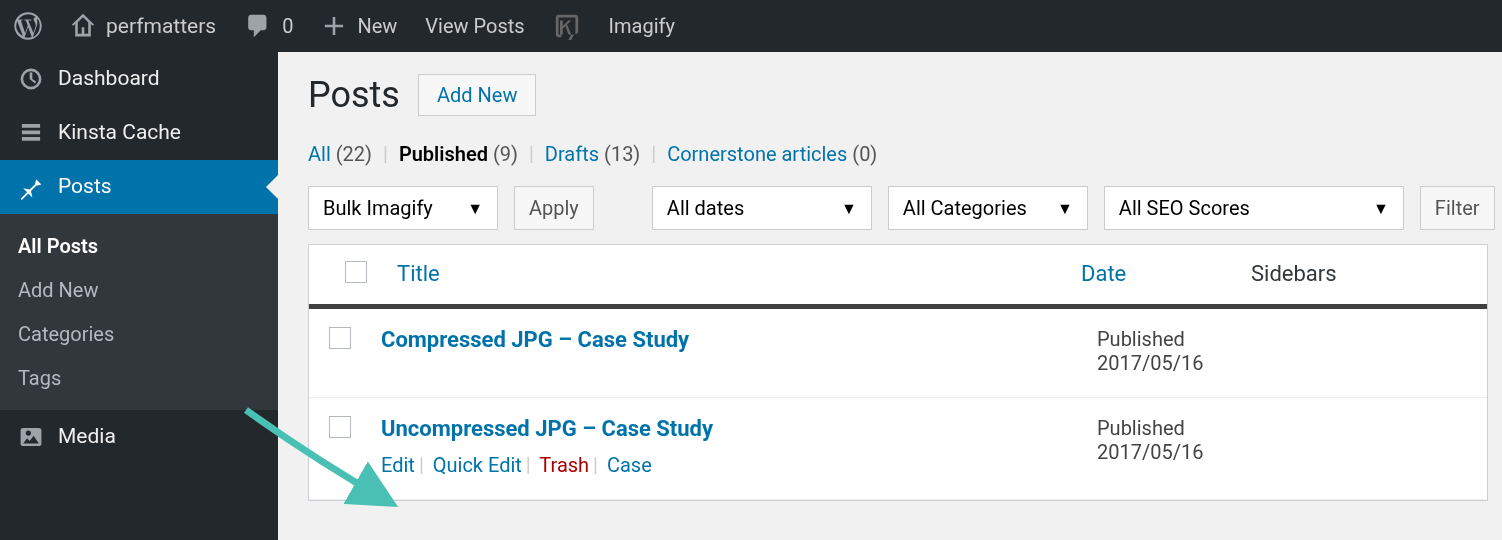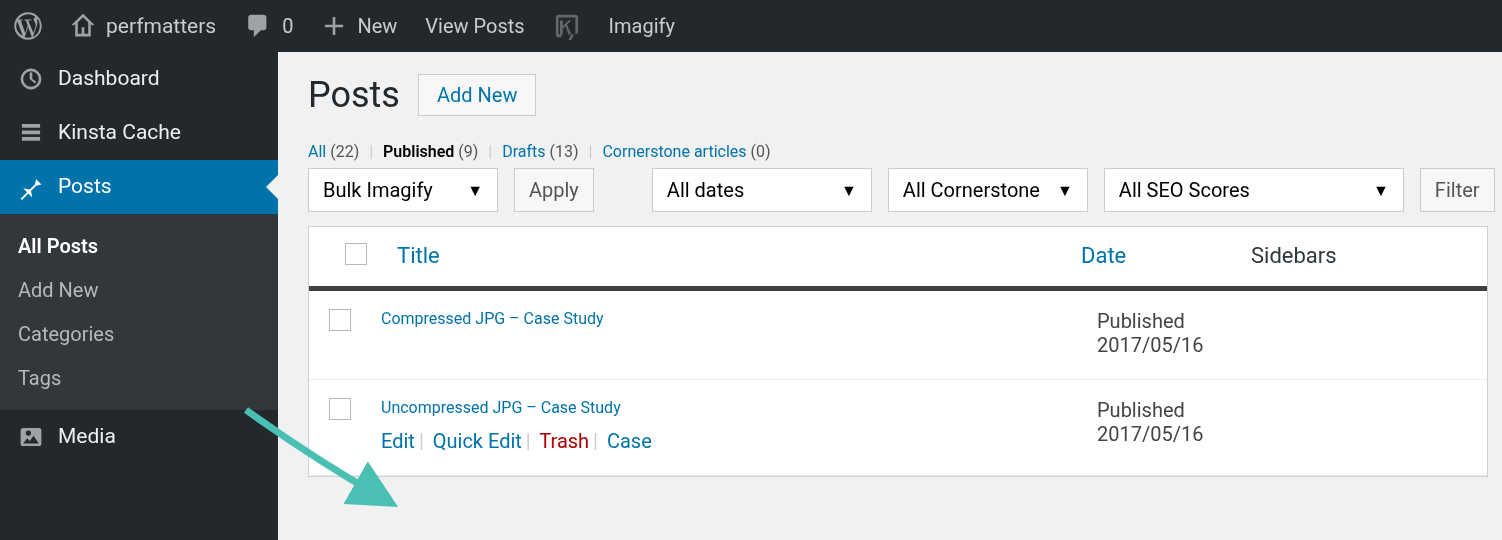--- a/index.html
+++ b/index.html
@@ -14,40 +14,40 @@
 .sidebar .menu-item.current { background: #0073aa; color: #fff; position: relative; }
 .sidebar .menu-item.current svg { fill: #fff; }
 .sidebar .menu-item.current::after { content:""; position:absolute; right:-0px; top:50%; transform:translateY(-50%); width:0;height:0; border-top:12px solid transparent; border-bottom:12px solid transparent; border-right:12px solid #f1f1f1; }
 .sidebar .submenu { background: #32373c; padding: 10px 0; }
 .sidebar .submenu .sub-item { padding: 10px 18px; font-size: 20px; color: #b4b9be; cursor: pointer; }
 .sidebar .submenu .sub-item.current { color: #fff; font-weight: 600; }
 .content { flex: 1; padding: 22px 0 0 30px; background: #f1f1f1; }
 .heading { display: flex; align-items: center; margin-bottom: 26px; }
 .heading h1 { font-size: 36px; font-weight: 400; color: #23282d; margin-right: 18px; }
 .btn-outline { border: 1px solid #ccc; background: #f7f7f7; color: #0073aa; padding: 8px 18px; font-size: 20px; cursor: pointer; }
-.subsubsub { font-size: 16px; color: #555; margin-bottom: 7px; }
+.subsubsub { font-size: 20px; color: #555; margin-bottom: 20px; }
 .subsubsub a { color: #0073aa; text-decoration: none; cursor: pointer; }
 .subsubsub .current { color: #000; font-weight: 600; }
 .subsubsub .count { color: #555; }
 .subsubsub .sep { color: #ccc; padding: 0 6px; }
 .tablenav { display: flex; gap: 16px; margin-bottom: 14px; }
 .selectbox, .btn { border: 1px solid #ccc; background: #fff; font-size: 20px; padding: 8px 14px; height: 44px; display: flex; align-items: center; justify-content: space-between; cursor: pointer; }
 .selectbox .caret { margin-left: 14px; font-size: 16px; }
 .btn { background: #f7f7f7; color: #555; }
 .wp-table { border: 1px solid #ccd0d4; background: #fff; width: 1180px; }
 .wp-table .thead, .wp-table .row { display: flex; align-items: flex-start; }
 .wp-table .thead { border-bottom: 5px solid #404040; padding: 16px 36px; font-size: 22px; color: #0073aa; }
 .wp-table .thead .th-sidebars { color: #32373c; }
 .wp-table .row { border-bottom: 1px solid #eee; padding: 18px 20px 22px; }
 .col-cb { width: 52px; }
 .col-title { flex: 1; }
 .col-date { width: 170px; }
 .col-side { width: 200px; }
 .wp-table input[type=checkbox] { width: 22px; height: 22px; border: 1px solid #b4b9be; background: #fff; appearance: none; cursor: pointer; }
-.row .title-link { color: #0073aa; font-weight: 400; font-size: 16px; text-decoration: none; cursor: pointer; }
+.row .title-link { color: #0073aa; font-weight: 700; font-size: 22px; text-decoration: none; cursor: pointer; }
 .row .date-txt { font-size: 20px; color: #444; }
 .row-actions { margin-top: 12px; font-size: 20px; }
 .row-actions a { color: #0073aa; text-decoration: none; cursor: pointer; }
 .row-actions .trash { color: #a00; }
 .row-actions .sep { color: #ccc; padding: 0 4px; }
 .arrow-annotation { position: absolute; left: 236px; top: 400px; pointer-events: none; }
 </style>
 </head>
 <body>
 
@@ -143,21 +143,21 @@
           <span>Bulk Imagify</span>
           <span class="caret">▼</span>
         </div>
       <button class="btn">Apply</button>
       <div style="width:26px;"></div>
       <div class="selectbox" style="width:220px;">
           <span>All dates</span>
           <span class="caret">▼</span>
         </div>
       <div class="selectbox" style="width:200px;">
-          <span>All Cornerstone</span>
+          <span>All Categories</span>
           <span class="caret">▼</span>
         </div>
       <div class="selectbox" style="width:300px;">
           <span>All SEO Scores</span>
           <span class="caret">▼</span>
         </div>
       <button class="btn">Filter</button>
     </div>
 
     <div class="wp-table">

